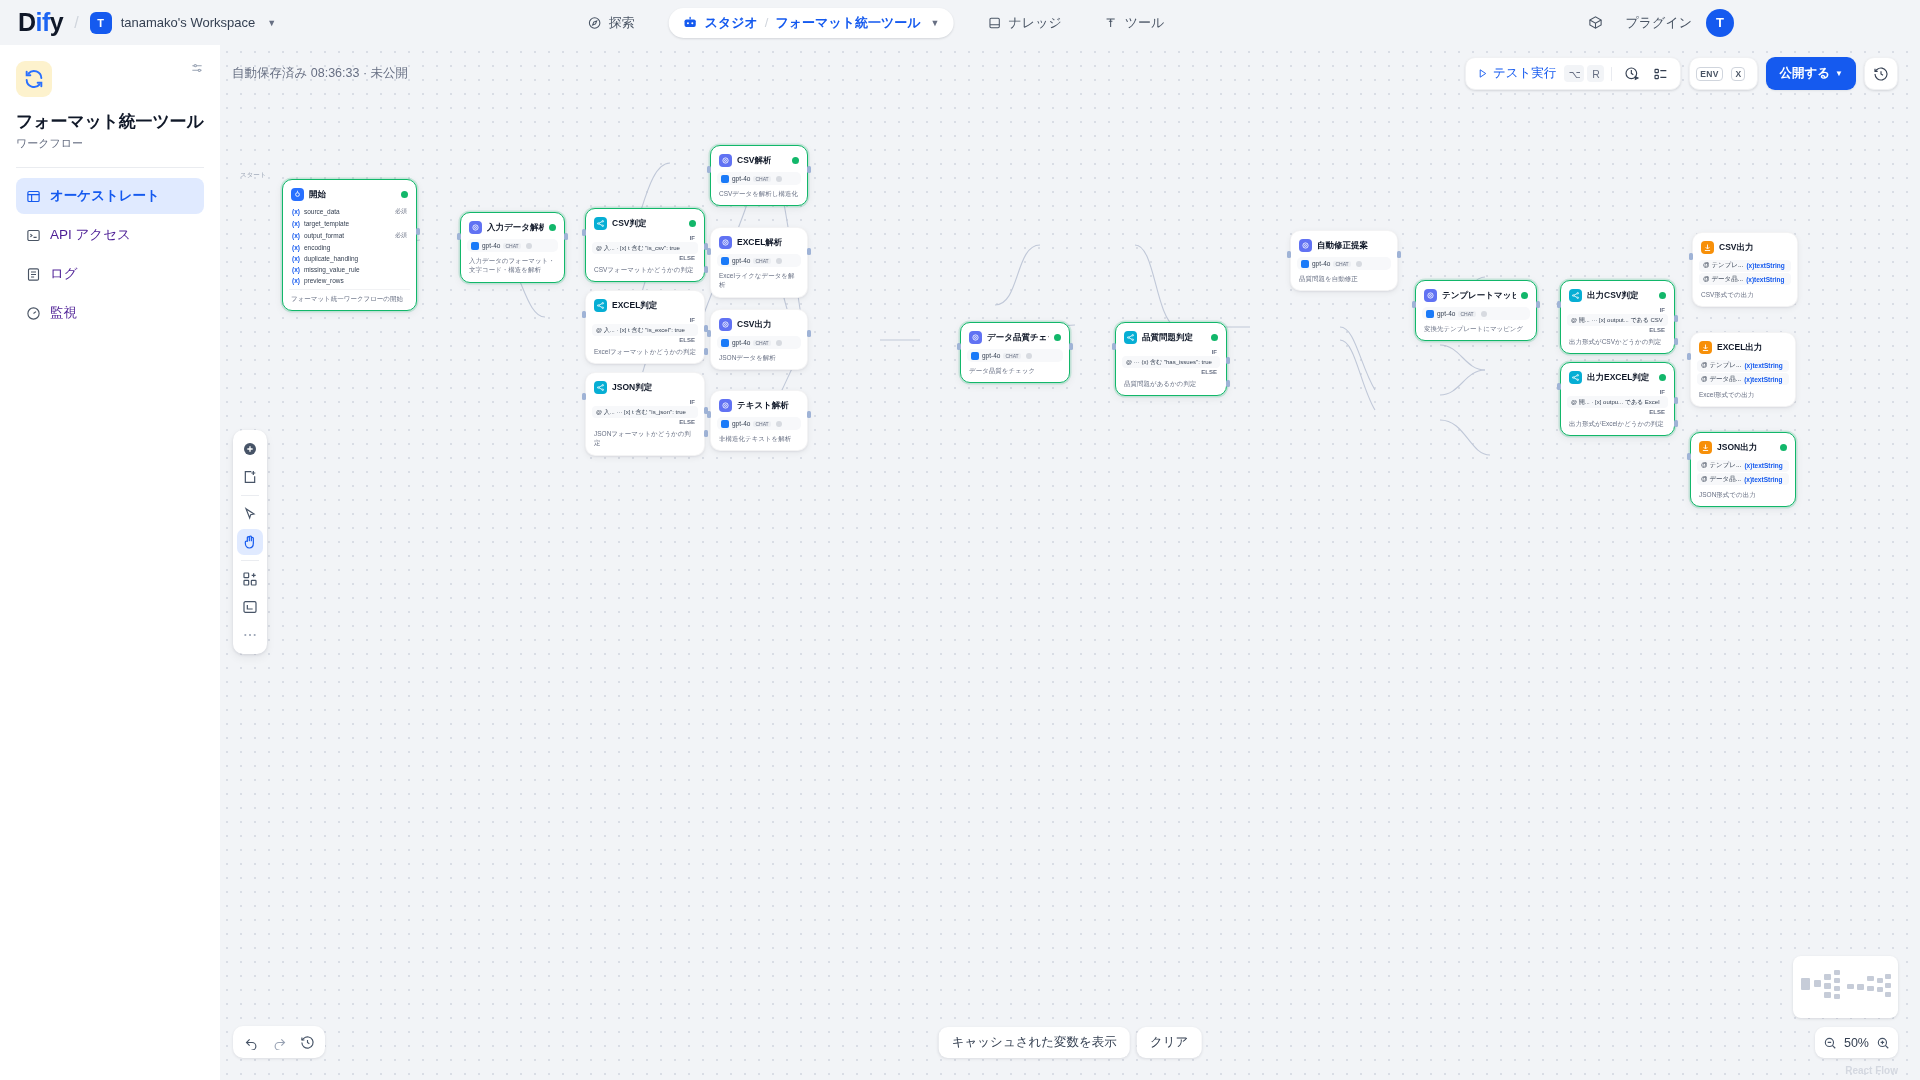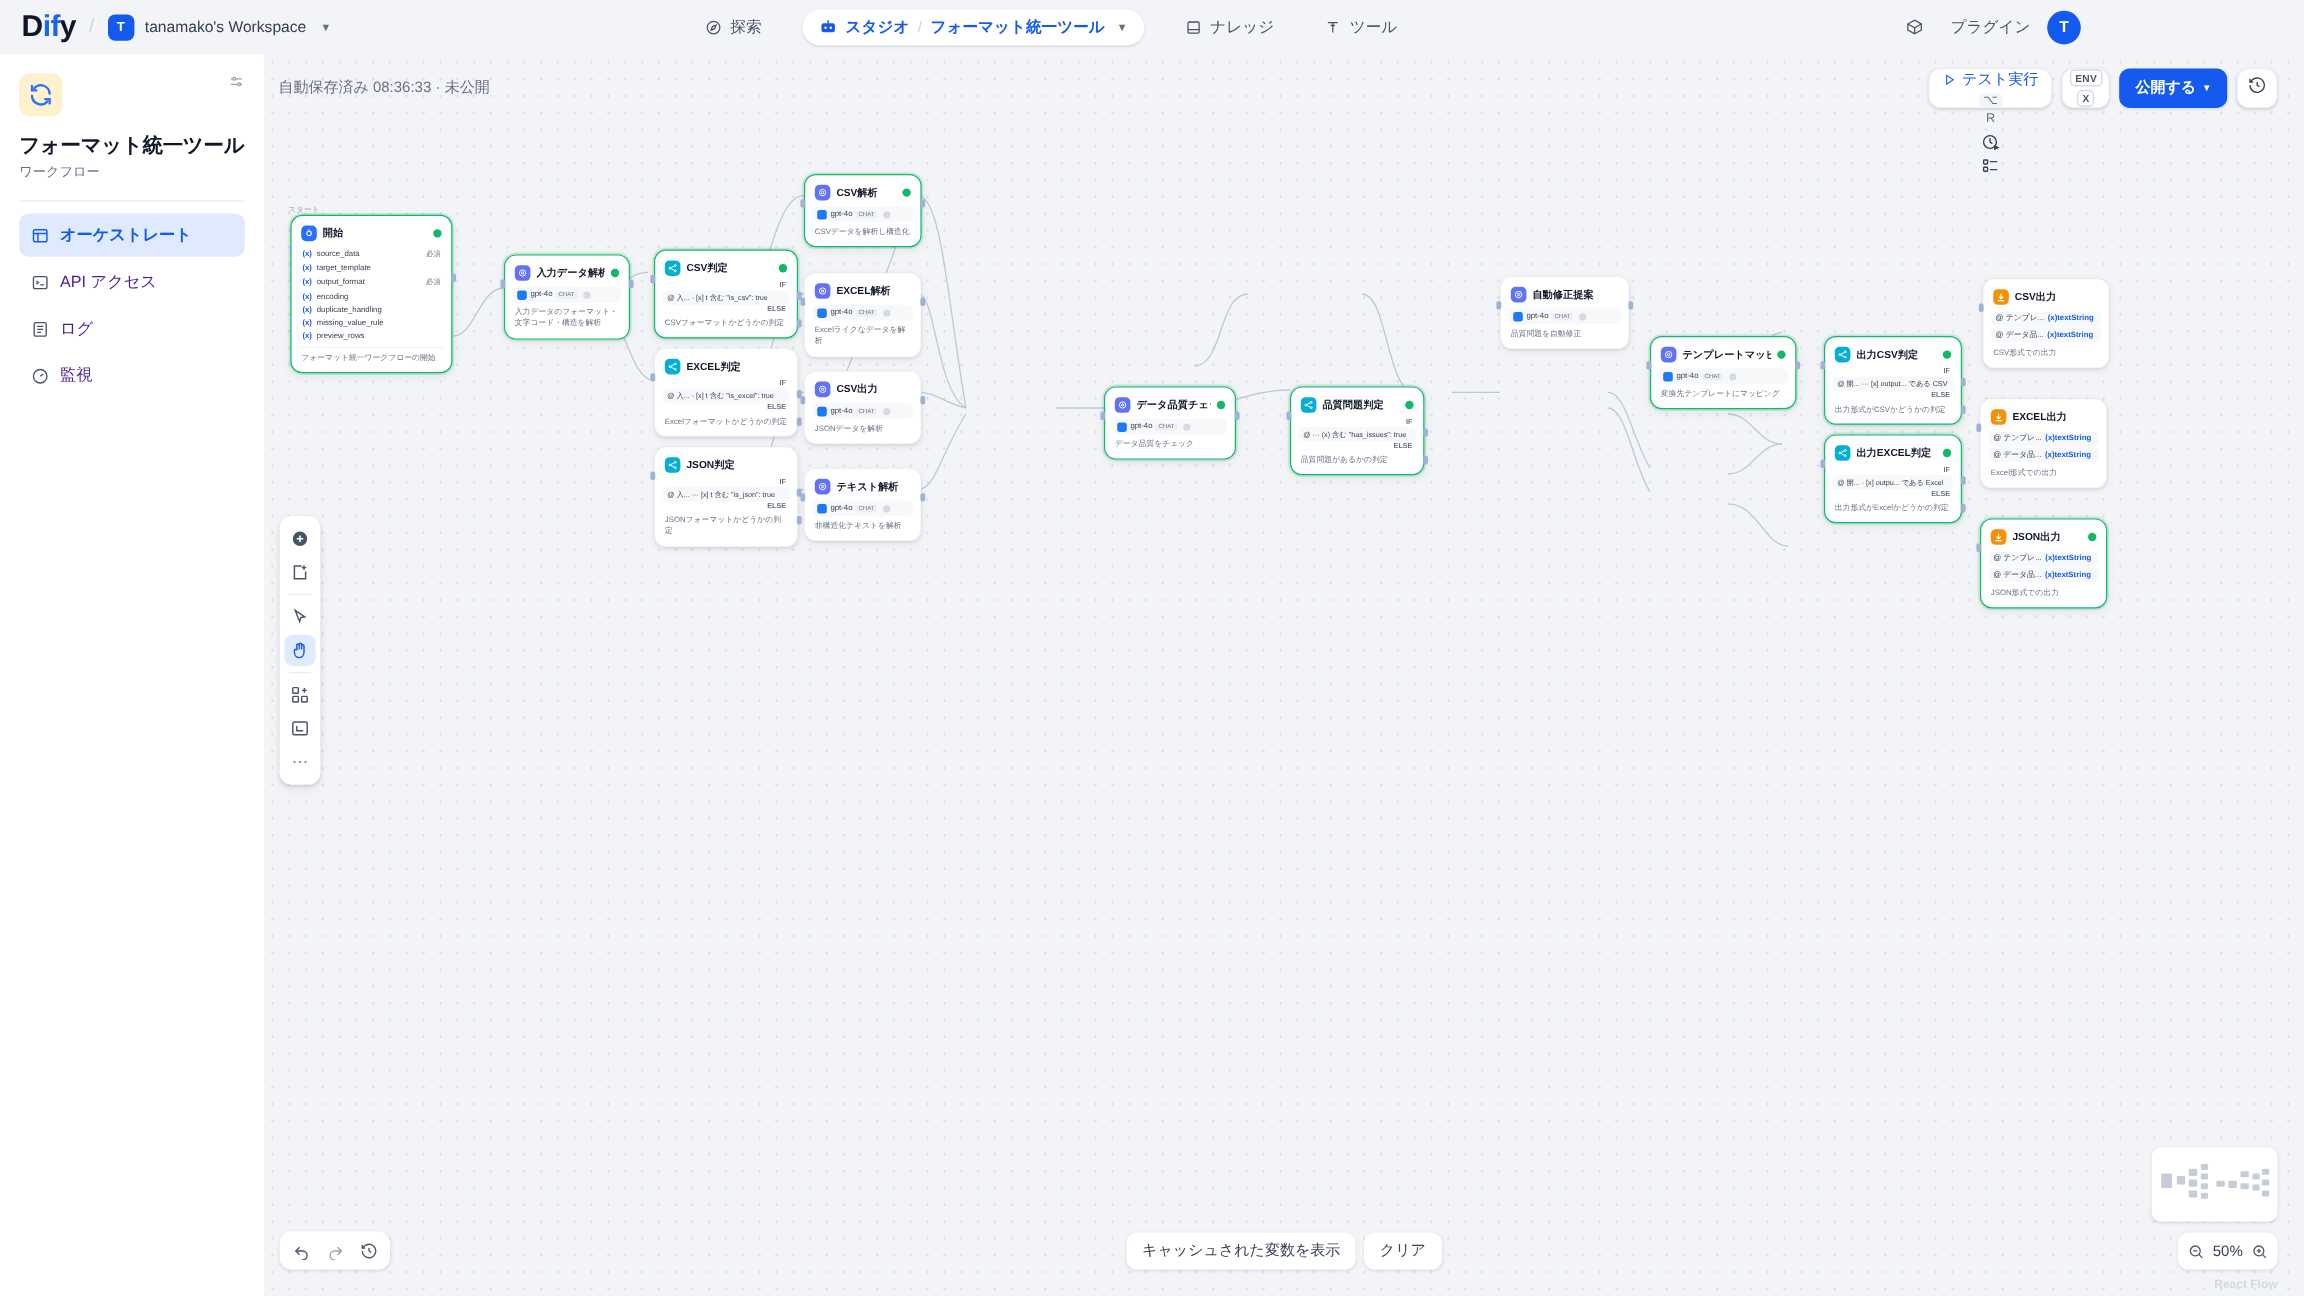--- a/index.html
+++ b/index.html
@@ -96,21 +96,20 @@
 
   
   .tools {
     position: absolute; top: 12px; right: 22px; display: flex; align-items: center; gap: 8px;
   }
   .tool-group {
     background: #fff; border-radius: 10px; height: 33px;
     display: flex; align-items: center; padding: 0 6px; gap: 3px;
     box-shadow: 0 1px 2px rgba(16,24,40,.06), 0 1px 3px rgba(16,24,40,.08);
     border: 0.5px solid #f0f1f3;
-    flex-direction: column;
   }
   .run-btn { display: flex; align-items: center; gap: 5px; color: #155aef; font-size: 12.5px; font-weight: 500; padding: 0 5px; cursor: pointer; }
   .kbd {
     background: #f2f4f7; border-radius: 4px; min-width: 17px; height: 17px;
     font-size: 10.5px; color: #676f83; display: inline-flex; align-items: center; justify-content: center; padding: 0 4px;
   }
   .tool-sep { width: 1px; height: 14px; background: #e9ebf0; margin: 0 4px; }
   .tool-ico { width: 26px; height: 26px; display: flex; align-items: center; justify-content: center; border-radius: 6px; cursor: pointer; }
   .pub-btn {
     background: #155aef; color: #fff; font-size: 12.5px; font-weight: 600;
@@ -169,20 +168,21 @@
   .react-flow-label {
     position: absolute; right: 22px; bottom: 4px; font-size: 10px; color: #d4d8e0; font-weight: 600;
   }
 
   
   .node {
     position: absolute; background: #fff; border-radius: 10px;
     border: 1px solid rgba(16,24,40,.05);
     box-shadow: 0 1px 2px rgba(16,24,40,.06), 0 2px 6px rgba(16,24,40,.06);
     padding: 6px 6px 7px 6px;
+    margin-left: 40px;
   }
   .node.sel { border: 1.2px solid #12b76a; box-shadow: 0 0 0 1.5px rgba(18,183,106,.18), 0 2px 8px rgba(16,24,40,.08); }
   .node-hdr { display: flex; align-items: center; gap: 5px; padding: 2px 2px 4px 2px; }
   .n-ico { width: 13px; height: 13px; border-radius: 4px; display: flex; align-items: center; justify-content: center; flex: 0 0 auto; }
   .n-ico svg { width: 9px; height: 9px; }
   .n-title { font-size: 8.5px; font-weight: 700; color: #101828; white-space: nowrap; overflow: hidden; }
   .n-ok { width: 7px; height: 7px; border-radius: 50%; background: #12b76a; margin-left: auto; flex: 0 0 auto; }
   .n-desc { font-size: 6.5px; color: #676f83; line-height: 1.45; padding: 3px 2px 0 2px; }
   .model-row {
     background: #f7f8fa; border-radius: 5px; height: 13px; display: flex; align-items: center;

